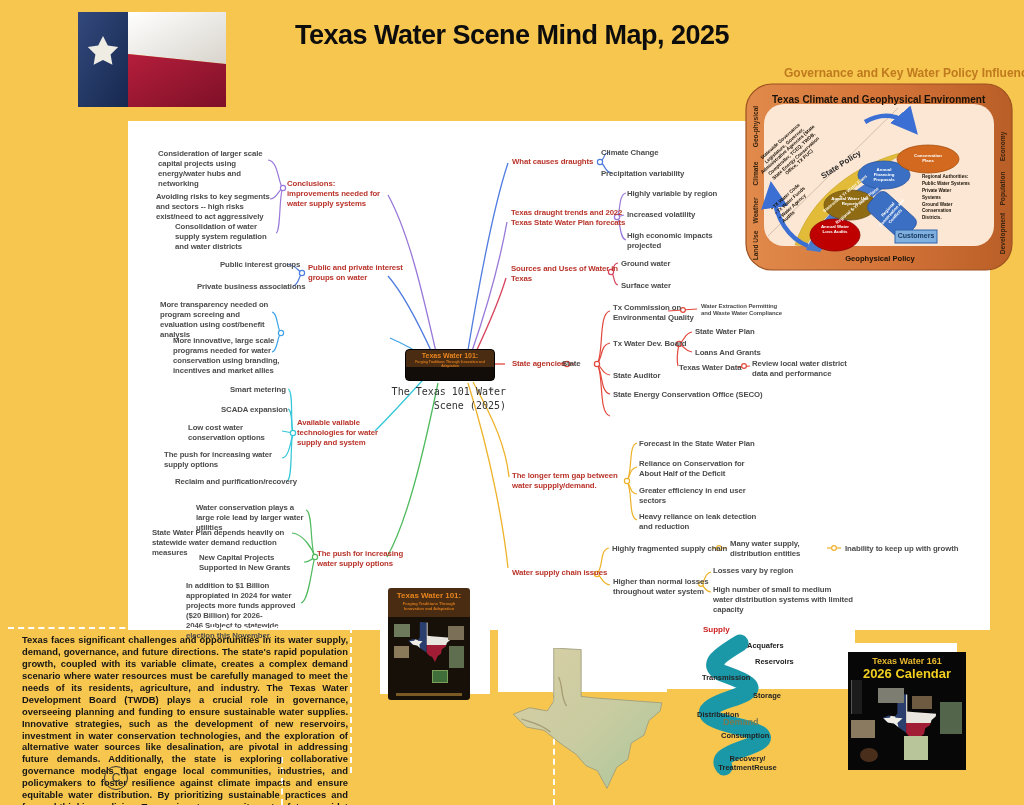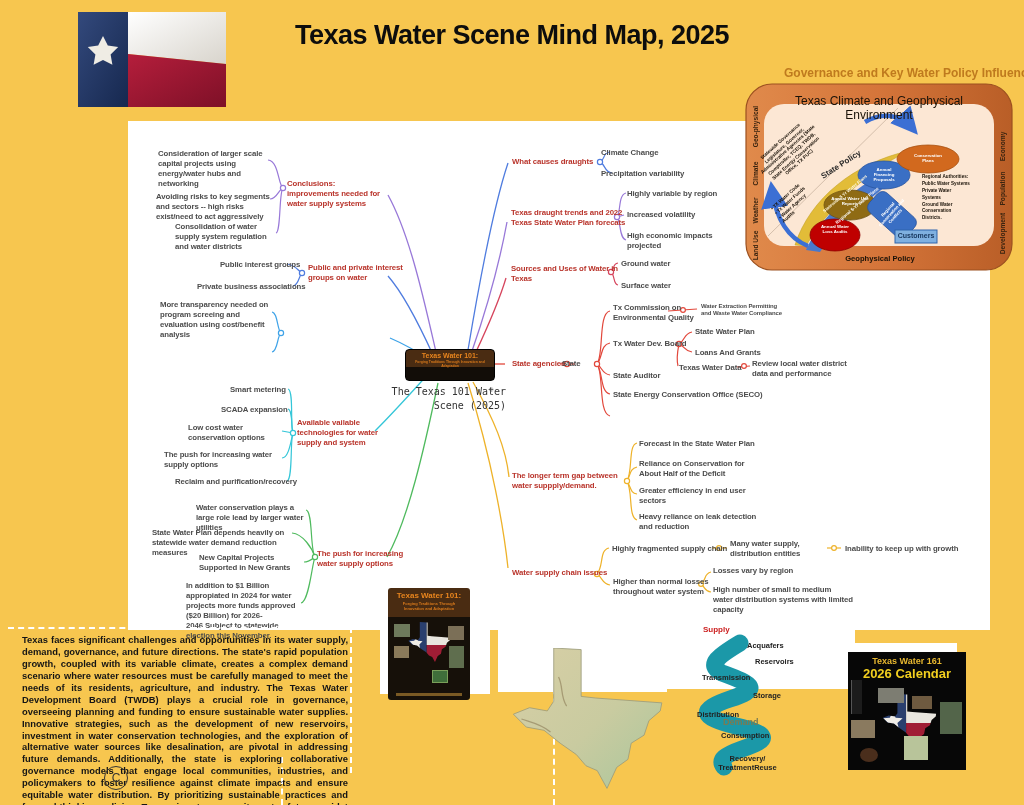--- a/index.html
+++ b/index.html
@@ -76,21 +76,21 @@
       <path d="M68,168 C48,160 36,140 32,112" fill="none" stroke="#3b6fd4" stroke-width="4.5" marker-end="url(#arr)"></path>
       <ellipse cx="95" cy="157" rx="25" ry="16" fill="#bf0000" stroke="#8d0000" stroke-width="0.8"></ellipse>
       <ellipse cx="110" cy="127" rx="26" ry="15" fill="#8f6b14" stroke="#6e5210" stroke-width="0.8"></ellipse>
       <ellipse cx="144" cy="97" rx="26" ry="14" fill="#3a6fc4" stroke="#2a55a0" stroke-width="0.8"></ellipse>
       <ellipse cx="188" cy="81" rx="31" ry="14" fill="#d2691e" stroke="#a85010" stroke-width="0.8"></ellipse>
       <g transform="translate(152,137) rotate(-48)">
         <rect x="-13" y="-25" width="26" height="50" rx="7" fill="#3a6fc4" stroke="#2a55a0" stroke-width="0.8"></rect>
       </g>
       <rect x="155" y="152" width="42" height="13" fill="#7fb0e0" stroke="#2e64ab" stroke-width="1"></rect>
     </svg>
-    <div class="gv" style="left:32px;top:34px;width:214px;text-align:center;font-size:12px;font-weight:400;color:#1a1208">Texas Climate and Geophysical Environment</div>
+    <div class="gv" style="left:32px;top:34px;width:214px;font-size:10px;font-weight:700;color:#1a1208">Texas Climate and Geophysical Environment</div>
     <div class="gv" style="left:60px;top:194px;width:160px;text-align:center;font-size:7.6px;font-weight:700;color:#1a1208">Geophysical Policy</div>
     <div class="rlabel" style="left:-15px;top:63px;width:60px">Geo-physical</div>
     <div class="rlabel" style="left:-15px;top:110px;width:60px">Climate</div>
     <div class="rlabel" style="left:-15px;top:147px;width:60px">Weather</div>
     <div class="rlabel" style="left:-15px;top:182px;width:60px">Land Use</div>
     <div class="rlabel" style="left:232px;top:83px;width:60px">Economy</div>
     <div class="rlabel" style="left:232px;top:125px;width:60px">Population</div>
     <div class="rlabel" style="left:232px;top:170px;width:60px">Development</div>
     <div class="gv pre" style="left:0px;top:75px;width:100px;transform:rotate(-42deg);font-size:4.8px;font-weight:700;line-height:1.18;text-align:center;color:#1a1208">Statewide Governance
 Legislature, Governor,
@@ -245,20 +245,21 @@
   <div class="m t" style="left:287px;top:179px;width:102px">Conclusions: improvements needed for water supply systems</div>
   <div class="m c" style="left:158px;top:149px;width:112px">Consideration of larger scale capital projects using energy/water hubs and networking</div>
   <div class="m c" style="left:156px;top:192px;width:118px">Avoiding risks to key segments and sectors -- high risks exist/need to act aggressively</div>
   <div class="m c" style="left:175px;top:222px;width:104px">Consolidation of water supply system regulation and water districts</div>
 
   <div class="m t" style="left:308px;top:263px;width:102px">Public and private interest groups on water</div>
   <div class="m c nw" style="left:220px;top:260px">Public interest groups</div>
   <div class="m c nw" style="left:197px;top:282px">Private business associations</div>
 
   <div class="m c" style="left:160px;top:300px;width:115px">More transparency needed on program screeing and evaluation using cost/benefit analysis</div>
+  <div class="m c" style="left:173px;top:336px;width:110px">More innovative, large scale programs needed for water conservation using branding, incentives and market allies</div>
 
   <div class="m t" style="left:297px;top:418px;width:96px">Available vailable technologies for water supply and system</div>
   <div class="m c nw" style="left:230px;top:385px">Smart metering</div>
   <div class="m c nw" style="left:221px;top:405px">SCADA expansion</div>
   <div class="m c" style="left:188px;top:423px;width:102px">Low cost water conservation options</div>
   <div class="m c" style="left:164px;top:450px;width:120px">The push for increasing water supply options</div>
   <div class="m c nw" style="left:175px;top:477px">Reclaim and purification/recovery</div>
 
   <div class="m t" style="left:317px;top:549px;width:88px">The push for increasing water supply options</div>
   <div class="m c" style="left:196px;top:503px;width:112px">Water conservation plays a large role lead by larger water utilities</div>

